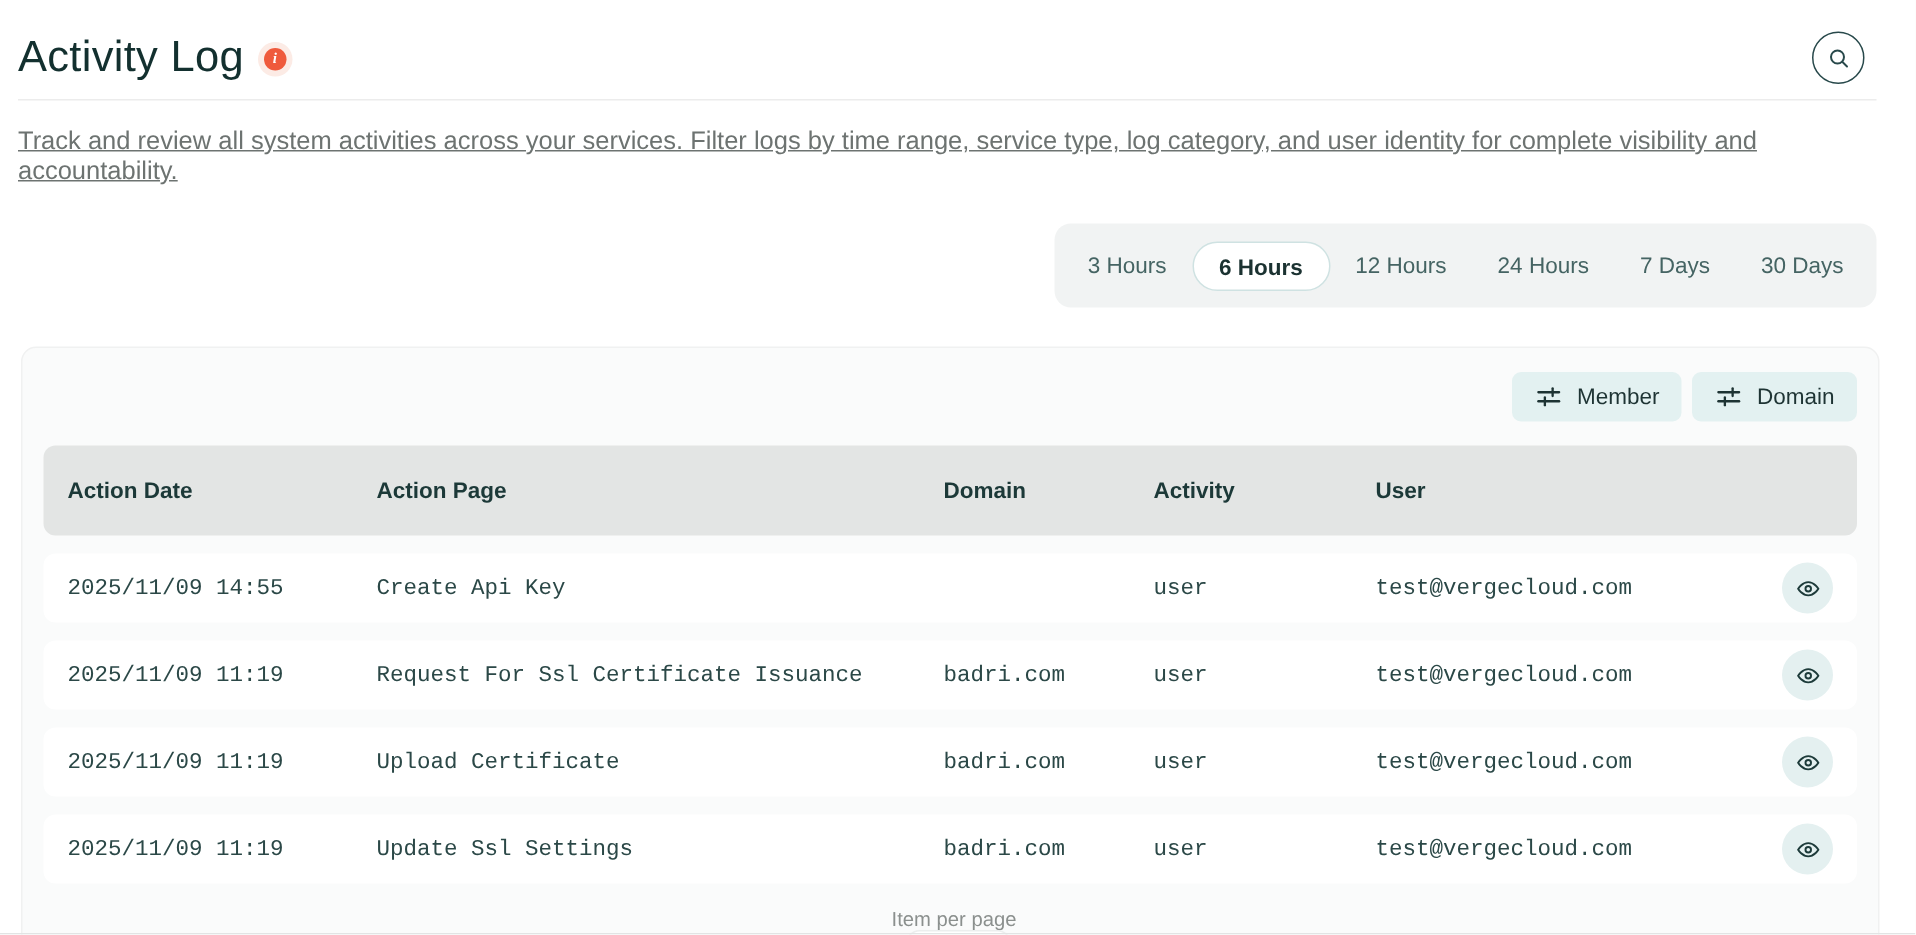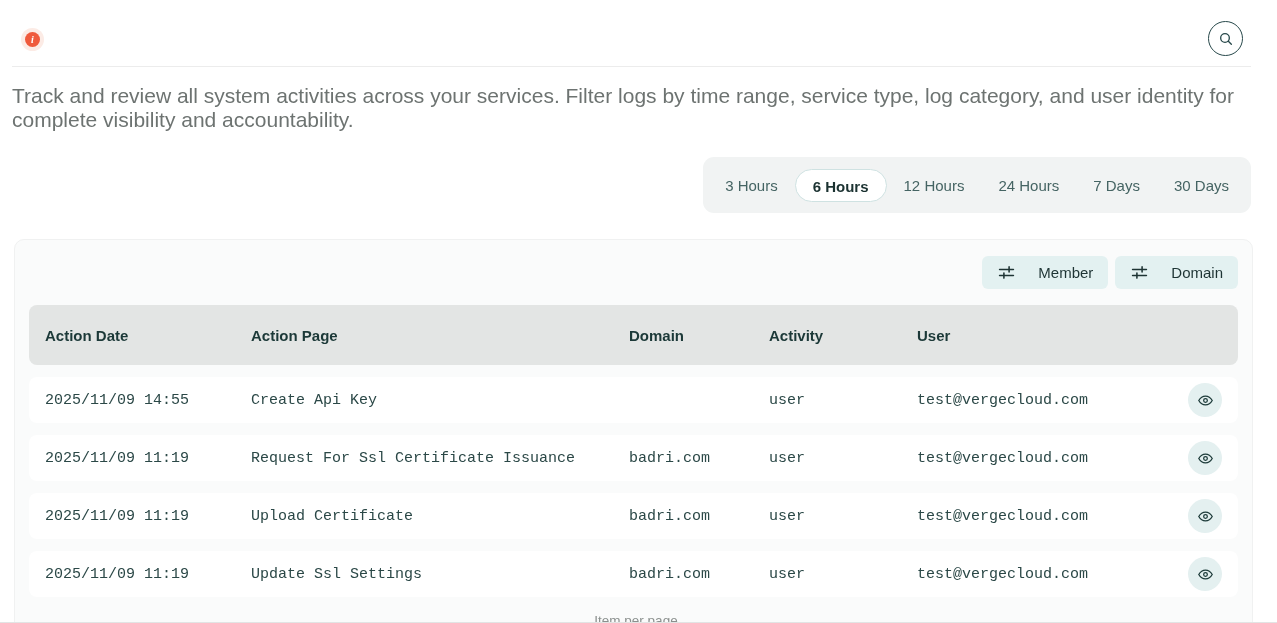--- a/index.html
+++ b/index.html
@@ -25,21 +25,21 @@
   }
   .search-btn {
     margin-left:auto; width:35px; height:35px; border-radius:50%;
     border:1.6px solid #28494b; background:#fff; cursor:pointer;
     display:flex; align-items:center; justify-content:center; padding:0;
   }
   .search-btn svg { display:block; }
 
   .divider { height:1px; background:#ececec; margin:10px 26px 0 12px; }
 
-  .description { margin:17px 12px 0; font-size:21px; color:#6d7371; }
+  .description { margin:17px 12px 0; font-size:17px; color:#6d7371;text-decoration:underline; }
 
   
   .tabs-wrap { display:flex; justify-content:flex-end; margin:25px 26px 0 0; }
   .time-tabs {
     display:flex; align-items:center; background:#f1f3f3; border-radius:11px;
     padding:3px 5px; height:56px;
   }
   .tab {
     border:none; background:transparent; font-family:inherit;
     font-size:15px; color:#456463; padding:0 17px; height:33px; line-height:33px;
@@ -50,21 +50,21 @@
   }
 
   
   .card {
     margin:26px 24px 0 14px; height:411px;
     background:#fafbfb; border:1px solid #f0f1f1; border-radius:10px;
     padding:16px 14px 0 14px;
   }
   .card-toolbar { display:flex; justify-content:flex-end; gap:7px; }
   .filter-btn {
-    display:flex; align-items:center; gap:22px; height:33px; padding:0 15px;
+    display:flex; align-items:center; gap:9px; height:33px; padding:0 15px;
     background:#e3f1f1; border:none; border-radius:6px; cursor:pointer;
     font-family:inherit; font-size:15px; color:#1e3434;
   }
   .filter-btn svg { display:block; }
 
   
   .grid {
     display:grid;
     grid-template-columns:206px 378px 140px 148px 1fr 40px;
     align-items:center; padding:0 16px;
@@ -99,20 +99,21 @@
   .pager-btn {
     width:32px; height:32px; border-radius:10px; border:none; background:#dcebec;
     color:#5d8486; font-size:15px; font-weight:700; cursor:pointer;
     display:flex; align-items:center; justify-content:center; font-family:inherit; padding:0;
   }
 </style>
 </head>
 <body>
 
 <div class="topbar">
+  <span class="page-title">Activity Log</span>
   <span class="info-badge">
     <span class="inner">i</span>
   </span>
   <button class="search-btn">
     <svg width="16" height="16" viewBox="0 0 24 24" fill="none" stroke="#28494b" stroke-width="2" stroke-linecap="round">
       <circle cx="10.5" cy="10.5" r="6.5"></circle>
         <line x1="15.5" y1="15.5" x2="20" y2="20"></line>
     </svg>
   </button>
 </div>

